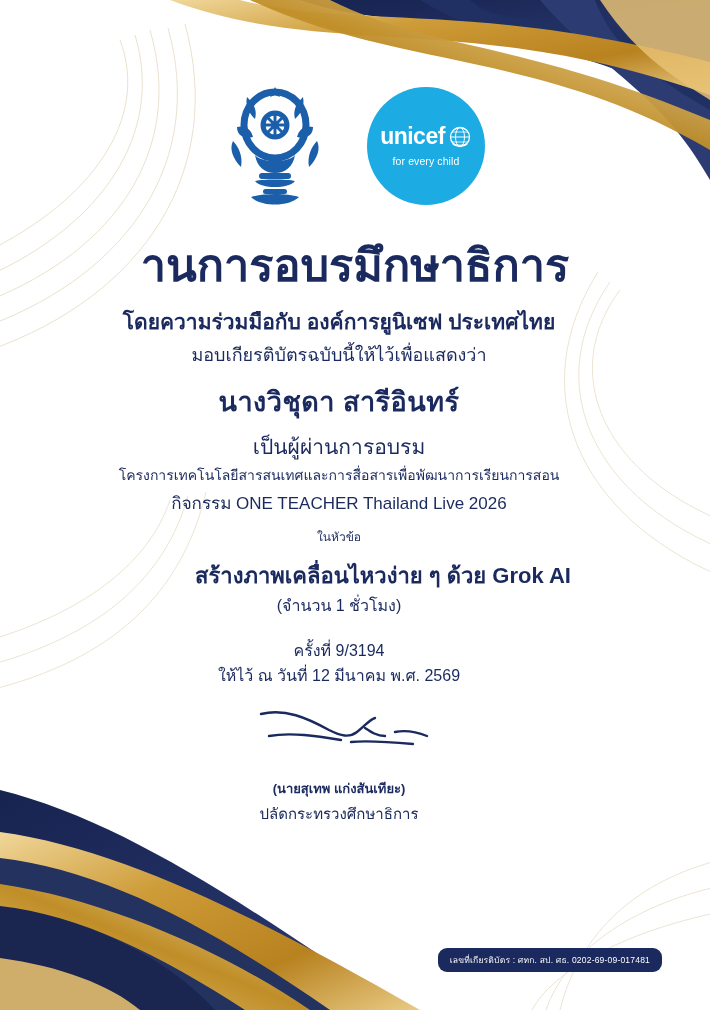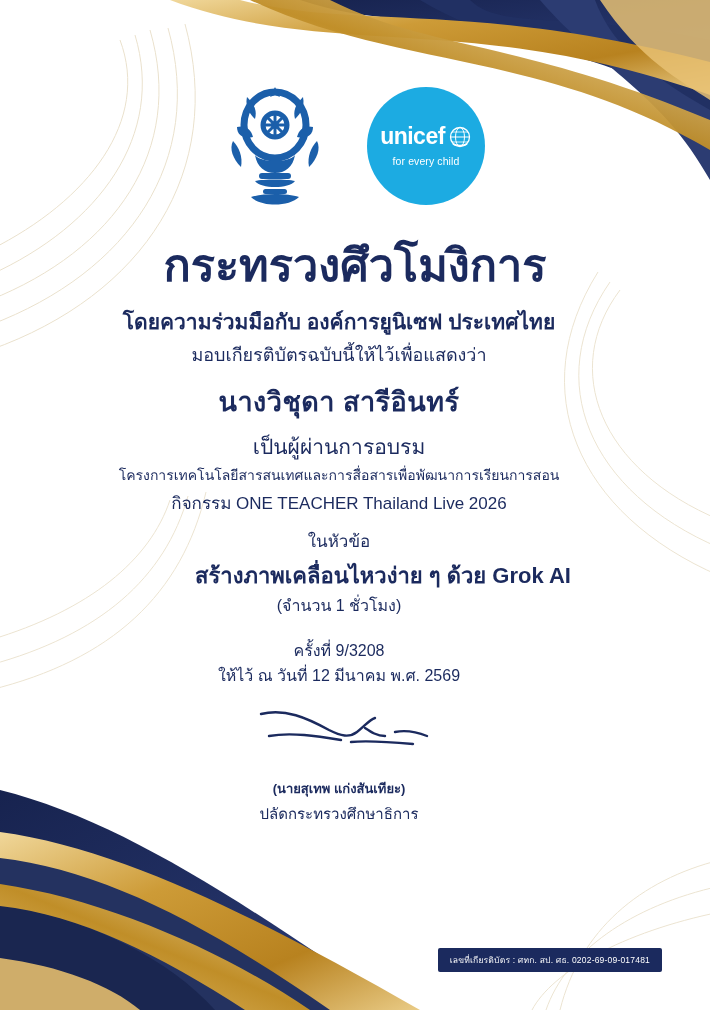--- a/index.html
+++ b/index.html
@@ -92,21 +92,21 @@
     width: 678px;
     text-align: center;
     color: #1b2a5e;
   }
   .l-coop   { top: 305px; font-size: 21px; font-weight: bold; }
   .l-award  { top: 340px; font-size: 18px; }
   .l-name   { top: 380px; font-size: 27px; font-weight: bold; letter-spacing: 0.5px; }
   .l-passed { top: 430px; font-size: 21px; }
   .l-proj1  { top: 464px; font-size: 14px; }
   .l-proj2  { top: 489px; font-size: 17px; }
-  .l-topic-label { top: 527px; font-size: 17px; }
+  .l-topic-label { top: 527px; font-size: 12px; }
   .l-topic  { top: 558px; font-size: 22px; font-weight: bold; padding-left: 44px; }
   .l-hours  { top: 593px; font-size: 16px; }
   .l-round  { top: 638px; font-size: 16px; }
   .l-date   { top: 663px; font-size: 16px; }
 
   .signature {
     position: absolute;
     top: 700px;
     left: 0;
     width: 710px;
@@ -120,21 +120,21 @@
 
   
   .serial {
     position: absolute;
     top: 948px;
     right: 48px;
     background: #1b2a5e;
     color: #ffffff;
     font-size: 8.5px;
     padding: 5px 12px;
-    border-radius: 2px;
+    border-radius: 9px;
     white-space: nowrap;
     letter-spacing: 0.2px;
   }
 </style>
 </head>
 <body>
 
 <div id="certificate">
 
   <svg class="bg-svg" viewBox="0 0 710 1010" preserveAspectRatio="none">
@@ -235,32 +235,32 @@
             <line x1="2.5" y1="12" x2="21.5" y2="12" stroke="#ffffff" stroke-width="1"></line>
             <line x1="4" y1="7" x2="20" y2="7" stroke="#ffffff" stroke-width="0.8"></line>
             <line x1="4" y1="17" x2="20" y2="17" stroke="#ffffff" stroke-width="0.8"></line>
             <path d="M5 19 C 8 21 16 21 19 19" fill="none" stroke="#ffffff" stroke-width="1.6"></path>
           </svg>
         </div>
         <div class="unicef-tag">for every child</div>
       </div>
     </div>
 
-    <div class="title">กระทรวงศึวโมงิการ</div>
+    <div class="title">านการอบรมึกษาธิการ</div>
 
     <div class="line l-coop">โดยความร่วมมือกับ องค์การยูนิเซฟ ประเทศไทย</div>
     <div class="line l-name">นางวิชุดา  สารีอินทร์</div>
     <div class="line l-award">มอบเกียรติบัตรฉบับนี้ให้ไว้เพื่อแสดงว่า</div>
     <div class="line l-passed">เป็นผู้ผ่านการอบรม</div>
     <div class="line l-proj1">โครงการเทคโนโลยีสารสนเทศและการสื่อสารเพื่อพัฒนาการเรียนการสอน</div>
     <div class="line l-proj2">กิจกรรม ONE TEACHER Thailand Live 2026</div>
     <div class="line l-topic-label">ในหัวข้อ</div>
     <div class="line l-topic">สร้างภาพเคลื่อนไหวง่าย ๆ ด้วย Grok AI</div>
     <div class="line l-hours">(จำนวน 1 ชั่วโมง)</div>
-    <div class="line l-round">ครั้งที่ 9/3208</div>
+    <div class="line l-round">ครั้งที่ 9/3194</div>
     <div class="line l-date">ให้ไว้ ณ วันที่ 12 มีนาคม พ.ศ. 2569</div>
 
     <div class="signature">
       <svg width="220" height="56" viewBox="0 0 220 56">
         <g fill="none" stroke="#1b2a5e" stroke-width="2.4" stroke-linecap="round">
           <path d="M16 12 C 40 6 62 16 84 28 C 96 34 104 36 112 30 C 120 24 124 18 130 16"></path>
           <path d="M24 34 C 46 30 72 34 96 38"></path>
           <path d="M106 40 C 124 38 146 40 168 42"></path>
           <path d="M120 26 C 126 30 132 34 140 34"></path>
           <path d="M150 30 C 160 28 172 30 182 34"></path>

